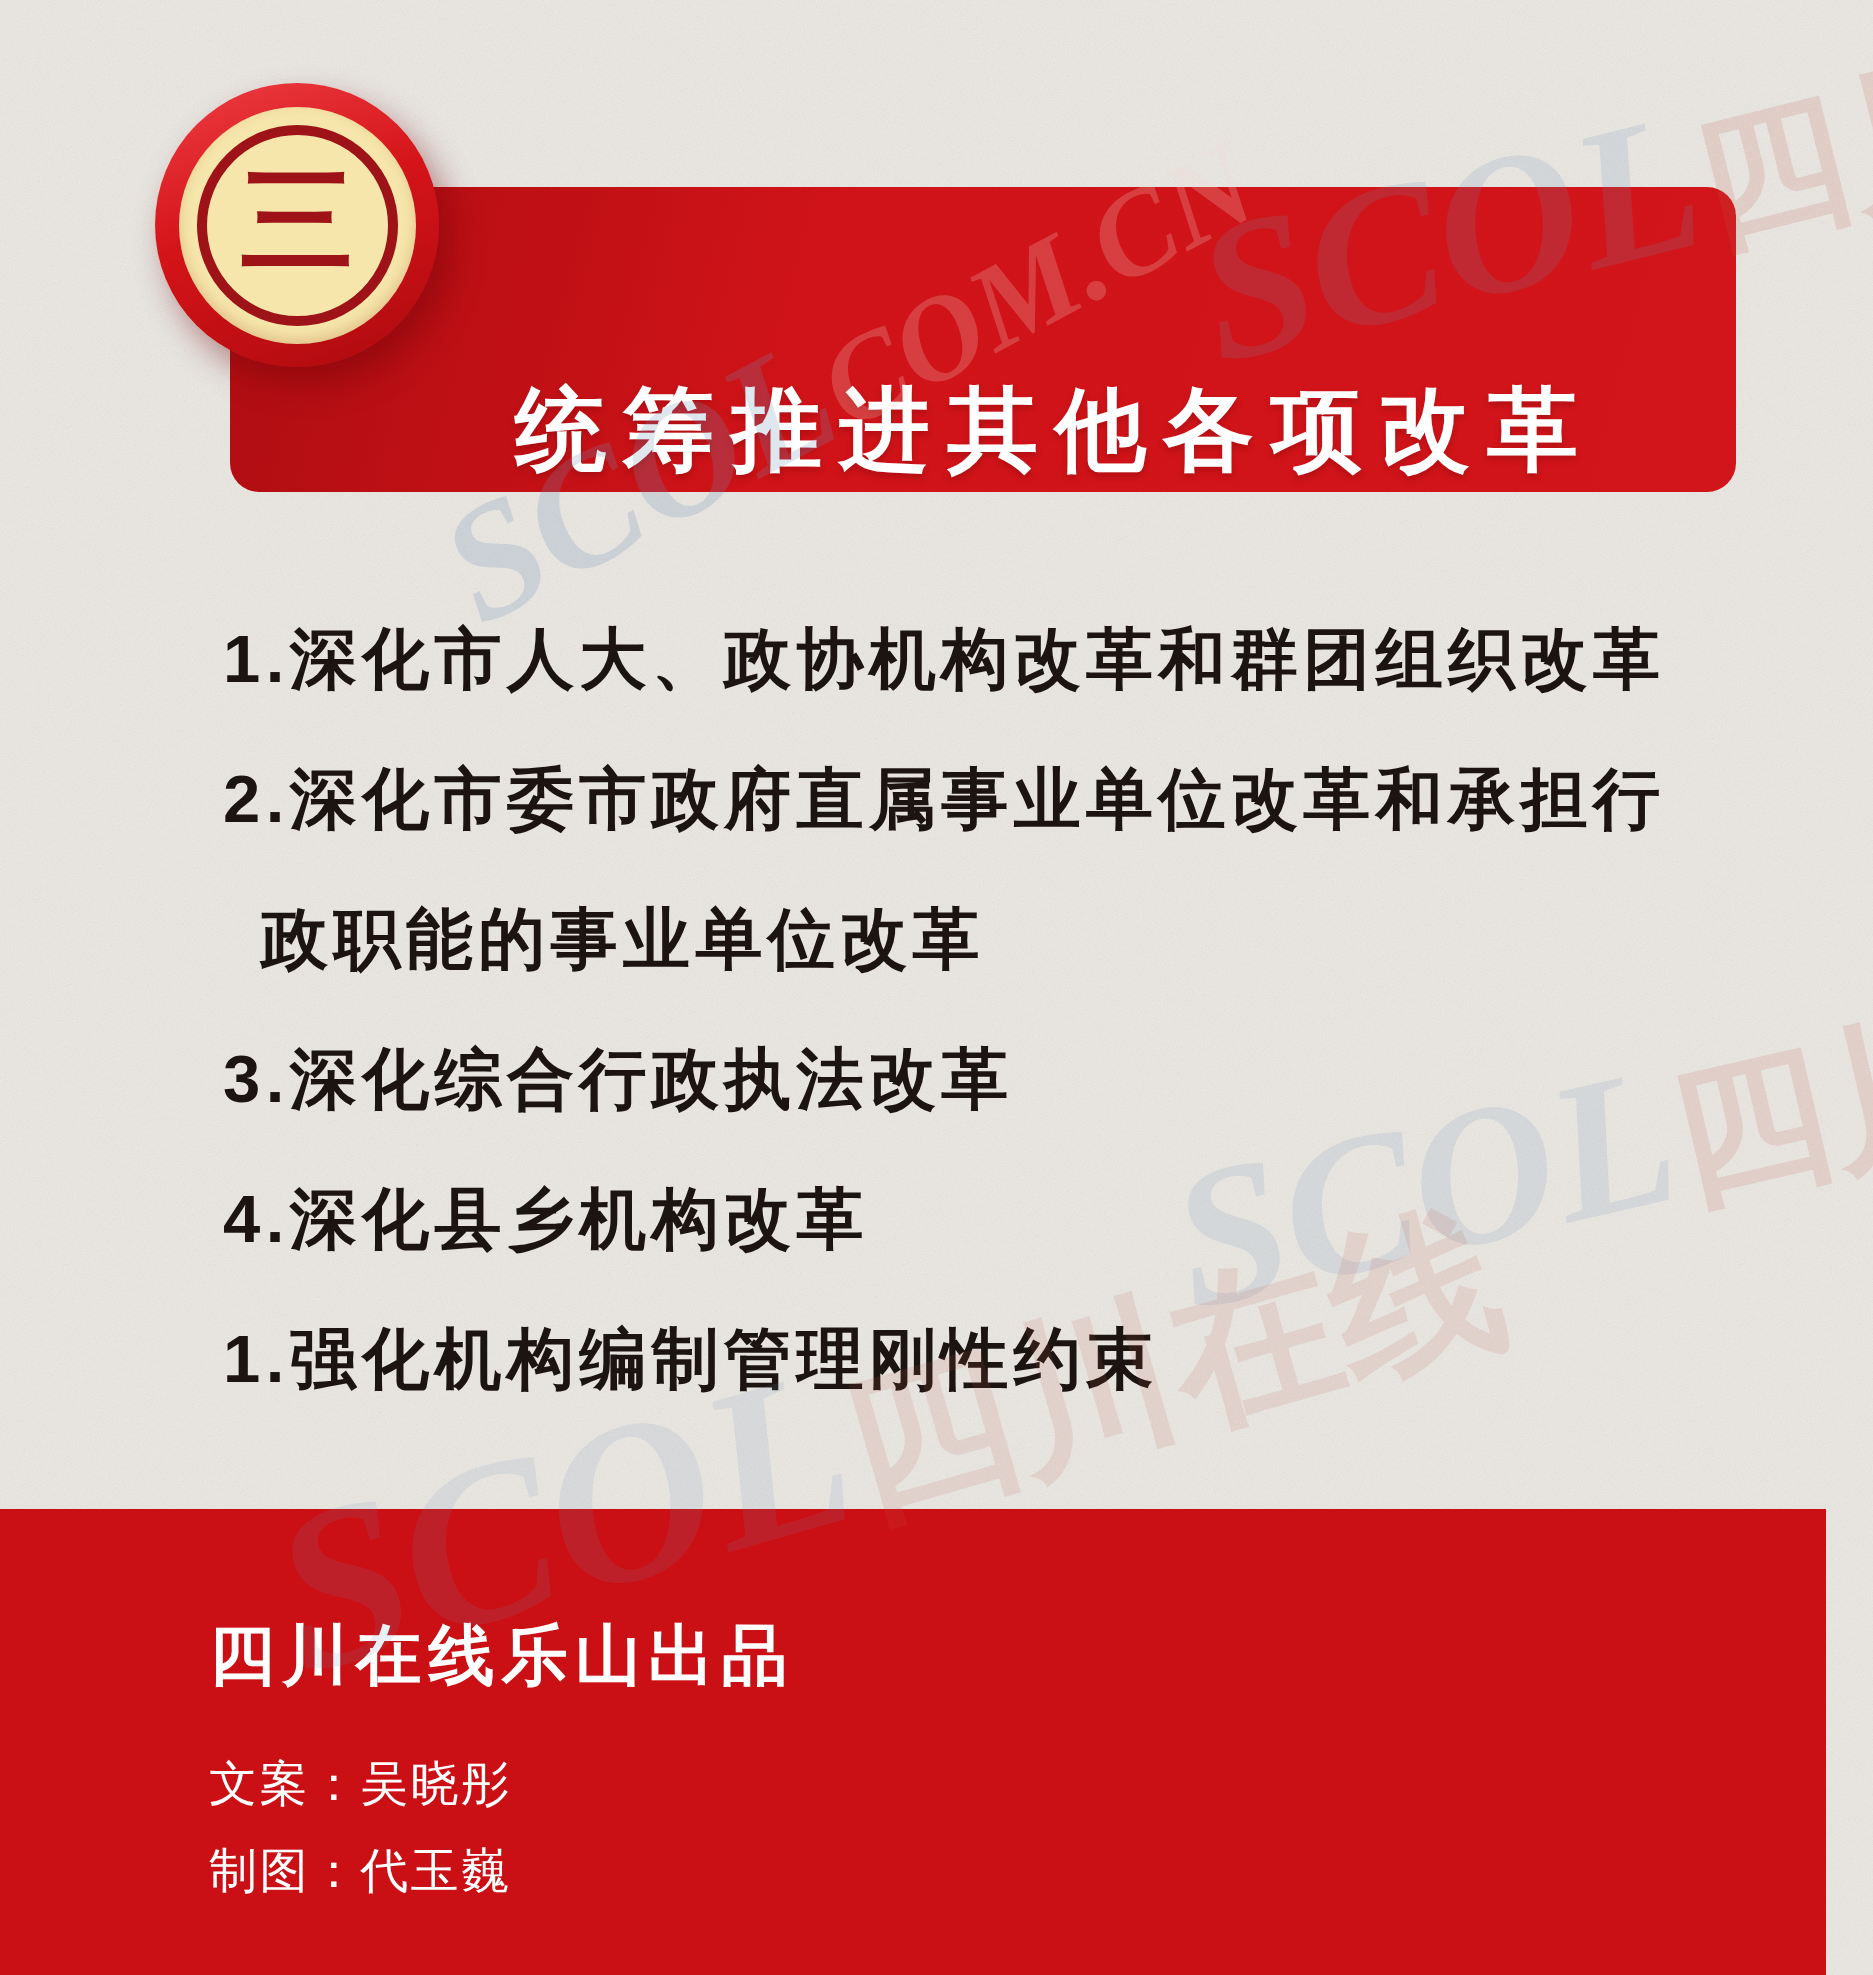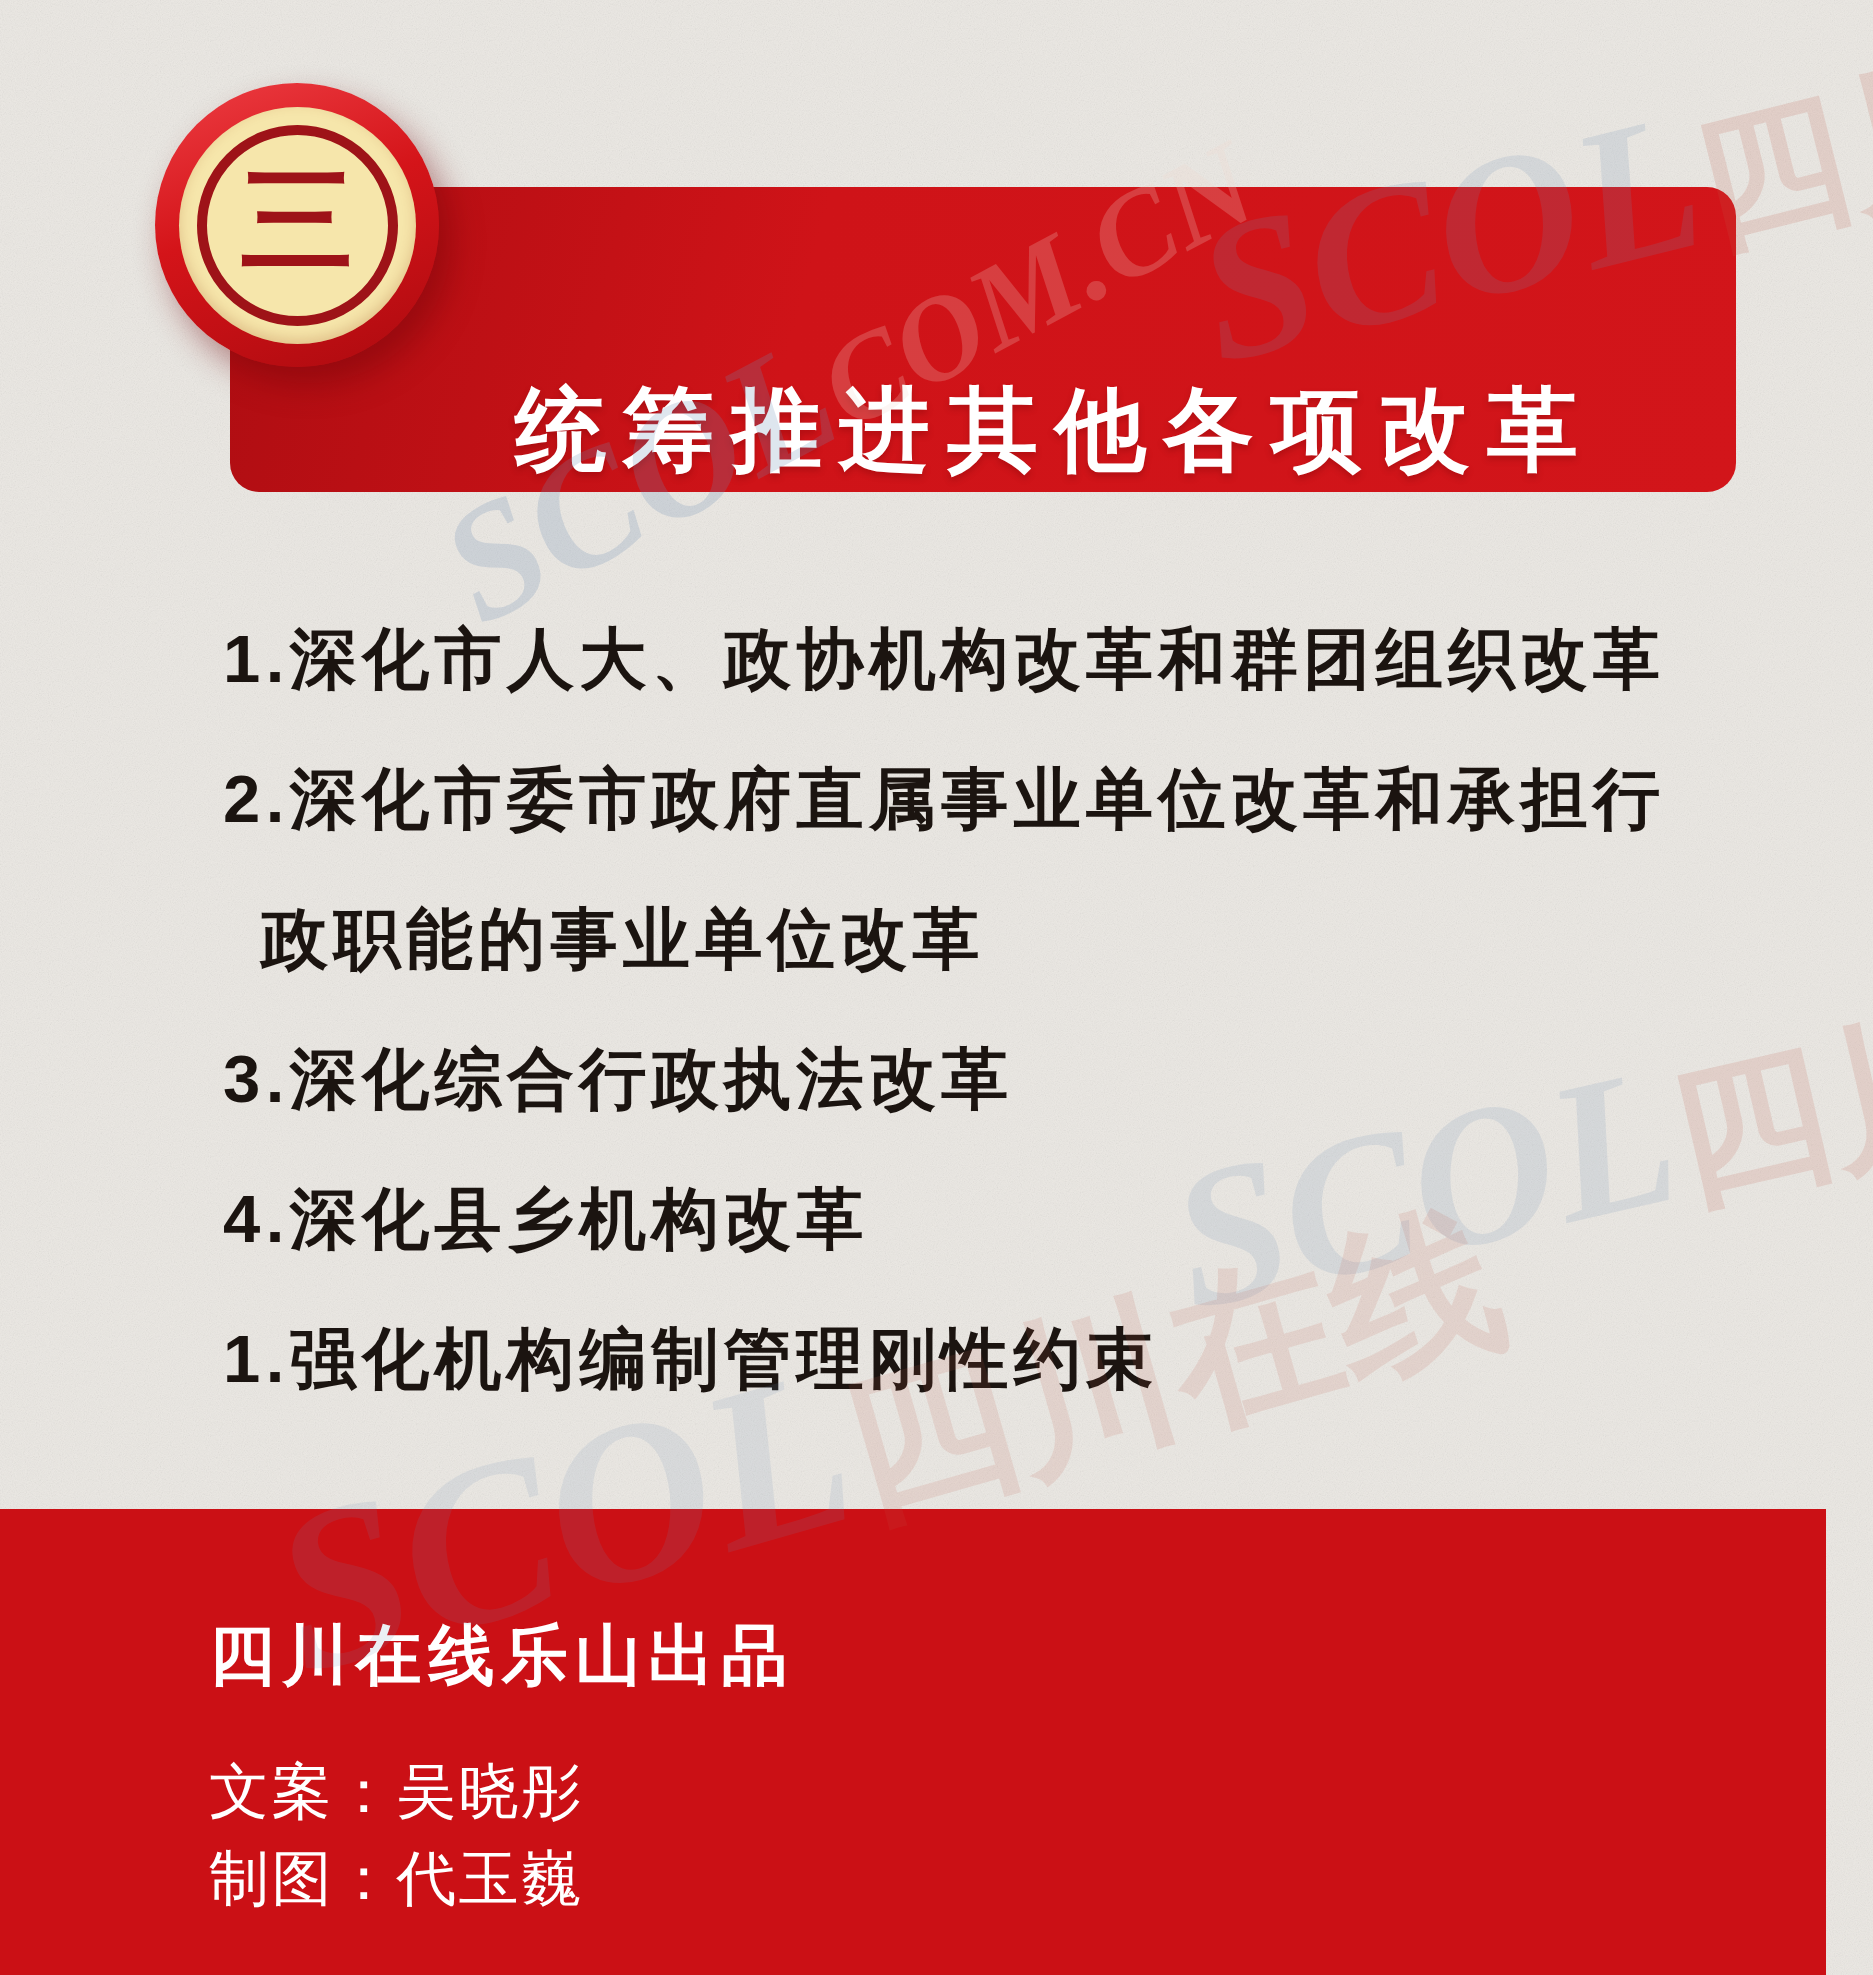--- a/index.html
+++ b/index.html
@@ -45,21 +45,21 @@
     font-size:67px;font-weight:900;color:#1b1410;letter-spacing:5.4px;margin-left:20px;
   }
   .list-line.indent{padding-left:38px;}
   
   .footer{position:absolute;left:0;top:1509px;width:1826px;height:466px;background:#cb1015;z-index:3;}
   .footer-publisher{
     position:absolute;left:209px;top:102px;font-size:66px;font-weight:900;
     color:#ffffff;letter-spacing:7.2px;white-space:nowrap;
   }
   .footer-credit{
-    position:absolute;left:209px;font-size:60px;font-weight:400;color:#ffffff;
+    position:absolute;left:209px;font-size:48px;font-weight:400;color:#ffffff;
     letter-spacing:2.4px;white-space:nowrap;
   }
   .credit-1{top:243px;}
   .credit-2{top:330px;}
   
   .wm{position:absolute;z-index:6;pointer-events:none;white-space:nowrap;line-height:1;}
   .wm .scol{font-family:"Liberation Serif","DejaVu Serif",serif;font-style:italic;font-weight:700;color:#6f8fb5;}
   .wm .cn{font-weight:900;color:#c05a4a;}
   .wm .com{font-family:"Liberation Serif","DejaVu Serif",serif;font-style:italic;font-weight:700;color:#f3d8ce;}
   .wm-a{left:1187px;top:66px;transform:rotate(-14deg);opacity:.16;}

